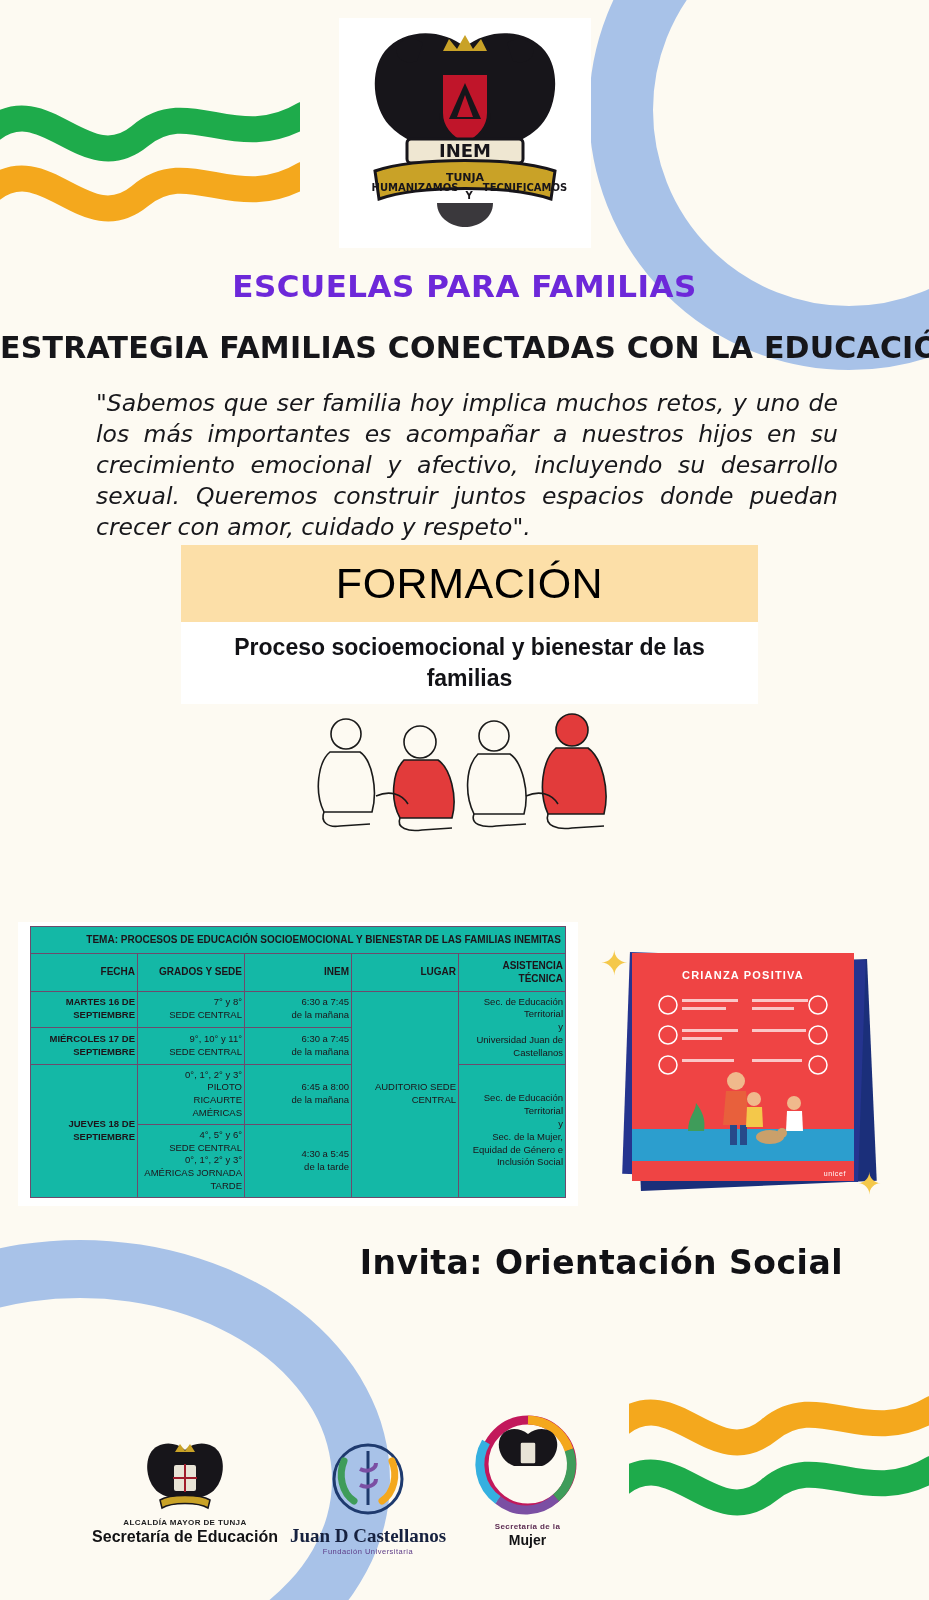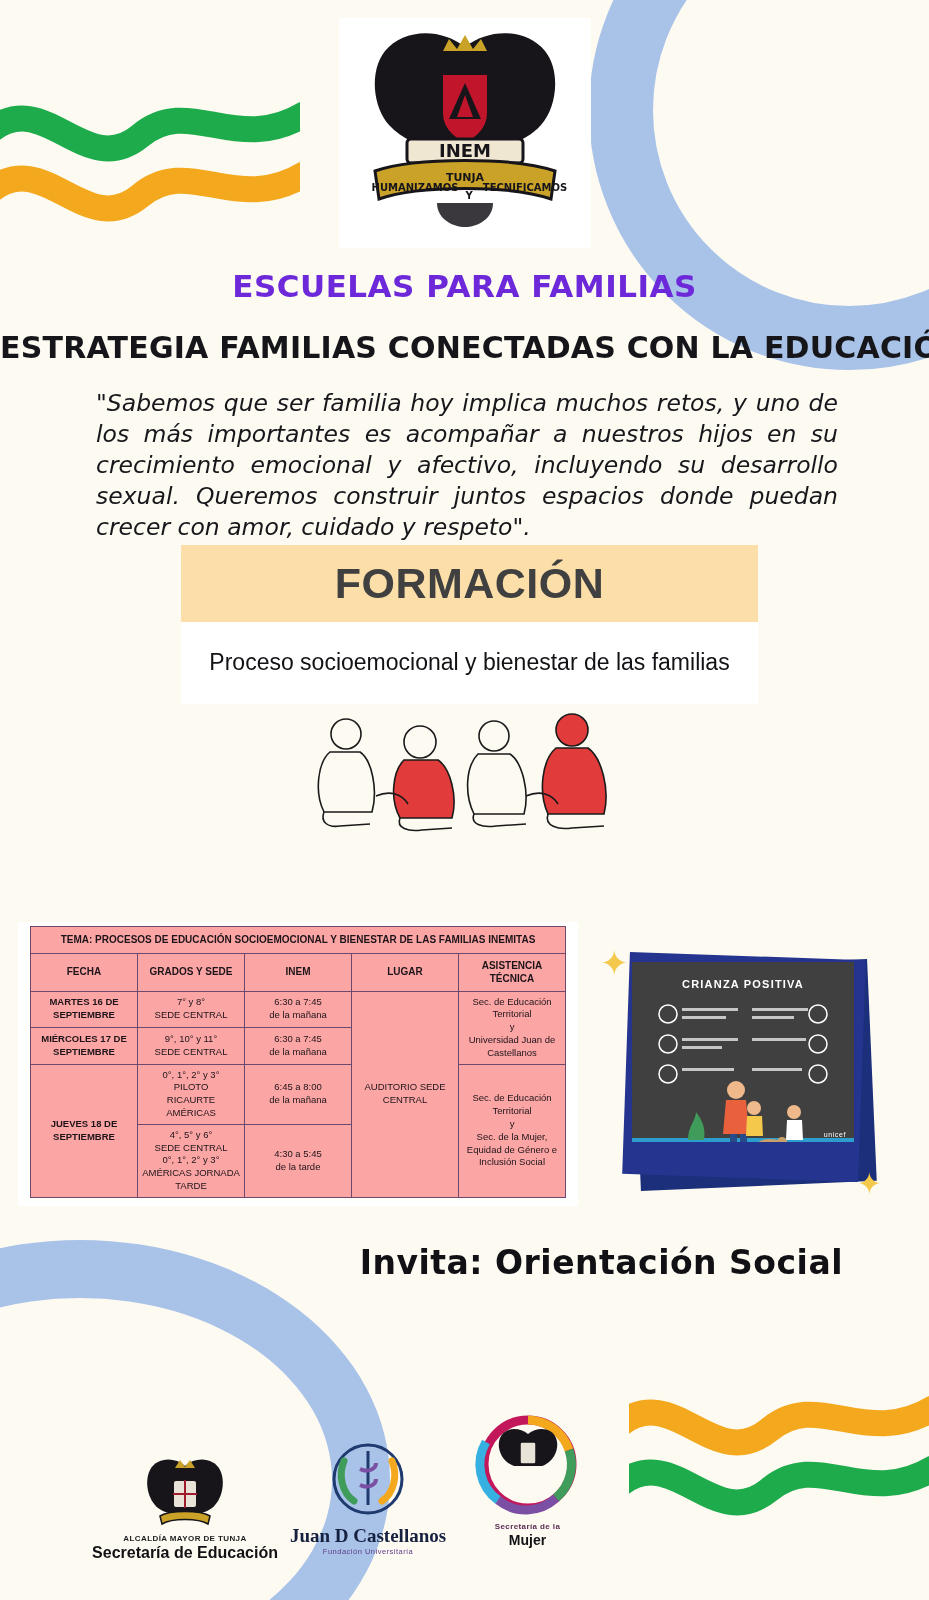--- a/index.html
+++ b/index.html
@@ -116,37 +116,37 @@
     left: 181px;
     width: 577px;
     height: 77px;
     background: #fcdfa8;
     display: flex;
     align-items: center;
     justify-content: center;
   }
   .formacion-band span {
     font-family: "Liberation Sans", sans-serif;
-    font-weight: bold;
+    font-weight: normal;
     font-size: 43px;
-    color: #404040;
+    color: #000000;
     letter-spacing: 0.5px;
   }
   .formacion-sub {
     position: absolute;
     top: 622px;
     left: 181px;
     width: 577px;
     height: 82px;
     background: #ffffff;
     display: flex;
     align-items: center;
     justify-content: center;
     text-align: center;
-    font-weight: normal;
+    font-weight: bold;
     font-size: 23px;
     line-height: 1.35;
     color: #121216;
     padding: 0 10px;
     box-sizing: border-box;
   }
 
   .people-illo {
     position: absolute;
     top: 700px;
@@ -167,22 +167,22 @@
     box-sizing: border-box;
   }
   table.sched {
     border-collapse: collapse;
     width: 536px;
     margin: 0 auto;
     table-layout: fixed;
   }
   table.sched td, table.sched th {
     border: 1px solid #6d4a6d;
-    background: #fca5a5;
-    text-align: center;
+    background: #14b8a6;
+    text-align: right;
     vertical-align: middle;
     font-size: 9.5px;
     line-height: 1.35;
     color: #1d1419;
     padding: 4px 2px;
   }
   table.sched th.tema {
     font-size: 10px;
     font-weight: bold;
     padding: 6px 4px;
@@ -217,25 +217,25 @@
     position: absolute;
     top: 16px;
     left: 26px;
     width: 236px;
     height: 222px;
     background: #25348f;
     transform: rotate(2deg);
   }
   .crianza-card {
     position: absolute;
-    top: 22px;
+    top: 13px;
     left: 32px;
     width: 222px;
-    height: 180px;
-    background: #404040;
+    height: 228px;
+    background: #ef4444;
     overflow: hidden;
   }
   .crianza-title {
     position: absolute;
     top: 16px;
     width: 100%;
     text-align: center;
     color: #ffffff;
     font-size: 11px;
     font-weight: bold;
@@ -266,21 +266,21 @@
     position: absolute;
     bottom: 38px;
     left: 0;
     width: 929px;
     height: 150px;
   }
   .logo-block {
     position: absolute;
     text-align: center;
   }
-  .logo-alcaldia { left: 70px; bottom: 0; width: 230px; }
+  .logo-alcaldia { left: 70px; bottom: 16px; width: 230px; }
   .logo-juan { left: 268px; bottom: 6px; width: 200px; }
   .logo-mujer { left: 455px; bottom: 14px; width: 145px; }
 
   .logo-caption-small {
     font-size: 8px;
     font-weight: bold;
     color: #1d1d1f;
     letter-spacing: 0.4px;
   }
   .logo-caption {

